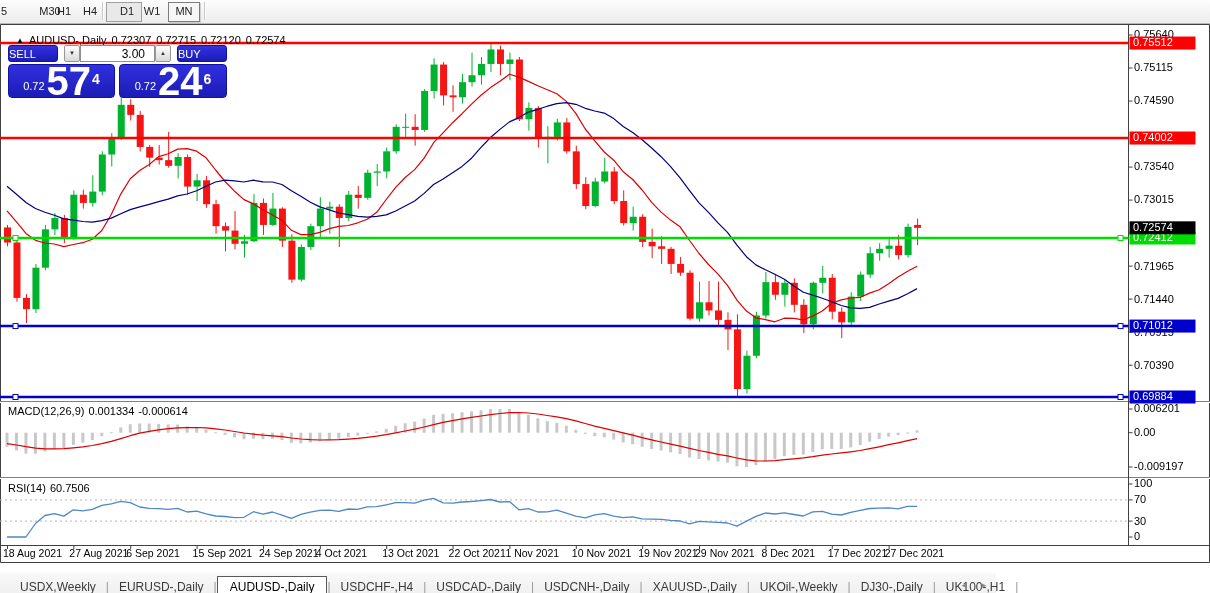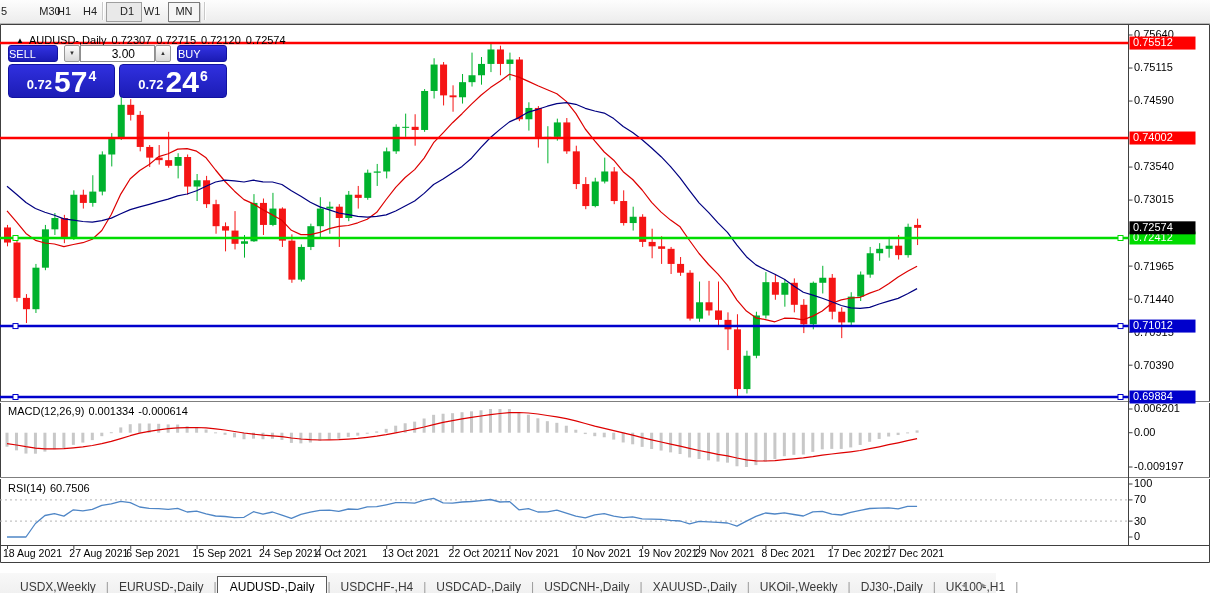--- a/index.html
+++ b/index.html
@@ -22,29 +22,29 @@
   #trade-panel{position:absolute;left:8px;top:45px;width:219px;height:53px;z-index:5;}
   .tp-btn{position:absolute;top:0;height:17px;border-radius:3px;color:#fff;font-size:11px;
     line-height:17px;background:linear-gradient(#3232e2,#1b1bb4);border:1px solid #1212a0;box-sizing:border-box;}
   #tp-sell{left:0;width:50px;}
   #tp-buy{left:169px;width:50px;}
   .tp-spin{position:absolute;top:0;width:16px;height:17px;box-sizing:border-box;border:1px solid #979797;
     background:linear-gradient(#fefefe,#d9d9d9);font-size:6px;color:#333;text-align:center;line-height:15px;border-radius:2px;}
   #tp-spin-down{left:56px;}
   #tp-spin-up{left:147px;}
   #tp-vol{position:absolute;left:72px;top:0;width:75px;height:17px;box-sizing:border-box;
-    border:1px solid #8f8f8f;background:#fff;font-size:12px;text-align:right;padding:0 19px 0 0;
+    border:1px solid #8f8f8f;background:#fff;font-size:12px;text-align:right;padding:0 9px 0 0;
     font-family:"Liberation Sans",sans-serif;color:#000;}
   .tp-price{position:absolute;top:19px;height:34px;border-radius:4px;color:#fff;
     background:linear-gradient(#3030df,#1c1cb6);border:1px solid #1212a0;box-sizing:border-box;
     display:flex;align-items:baseline;justify-content:center;}
   #tp-price-sell{left:0;width:107px;}
   #tp-price-buy{left:111px;width:108px;}
-  .tp-prefix{font-size:13px;font-weight:bold;align-self:flex-end;margin:0 2px 5px 0;}
-  .tp-big{font-size:30px;font-weight:bold;line-height:33px;}
+  .tp-prefix{font-size:11px;font-weight:normal;align-self:flex-end;margin:0 2px 5px 0;}
+  .tp-big{font-size:40px;font-weight:bold;line-height:33px;}
   .tp-pip{font-size:14px;font-weight:bold;transform:translateY(-11px);margin-left:1px;}
   
   .ind-label{position:absolute;left:8px;z-index:3;font-size:11px;color:#000;white-space:nowrap;}
   .ind-label span{margin-right:4px;}
   
   #tabbar{position:absolute;left:0;top:572px;width:996px;height:29px;z-index:6;
     background:linear-gradient(#f8f8f8,#ededed);border-top:1px solid #fff;}
   #tabs{position:absolute;left:10px;top:3px;height:22px;display:flex;align-items:center;}
   .tab{font-size:12px;color:#3a3a3a;padding:3px 10px;white-space:nowrap;cursor:default;}
   .tab.active{background:#fff;border:1px solid #5a5a5a;border-bottom-color:#fff;color:#000;padding:3px 12px;border-radius:1px;}

